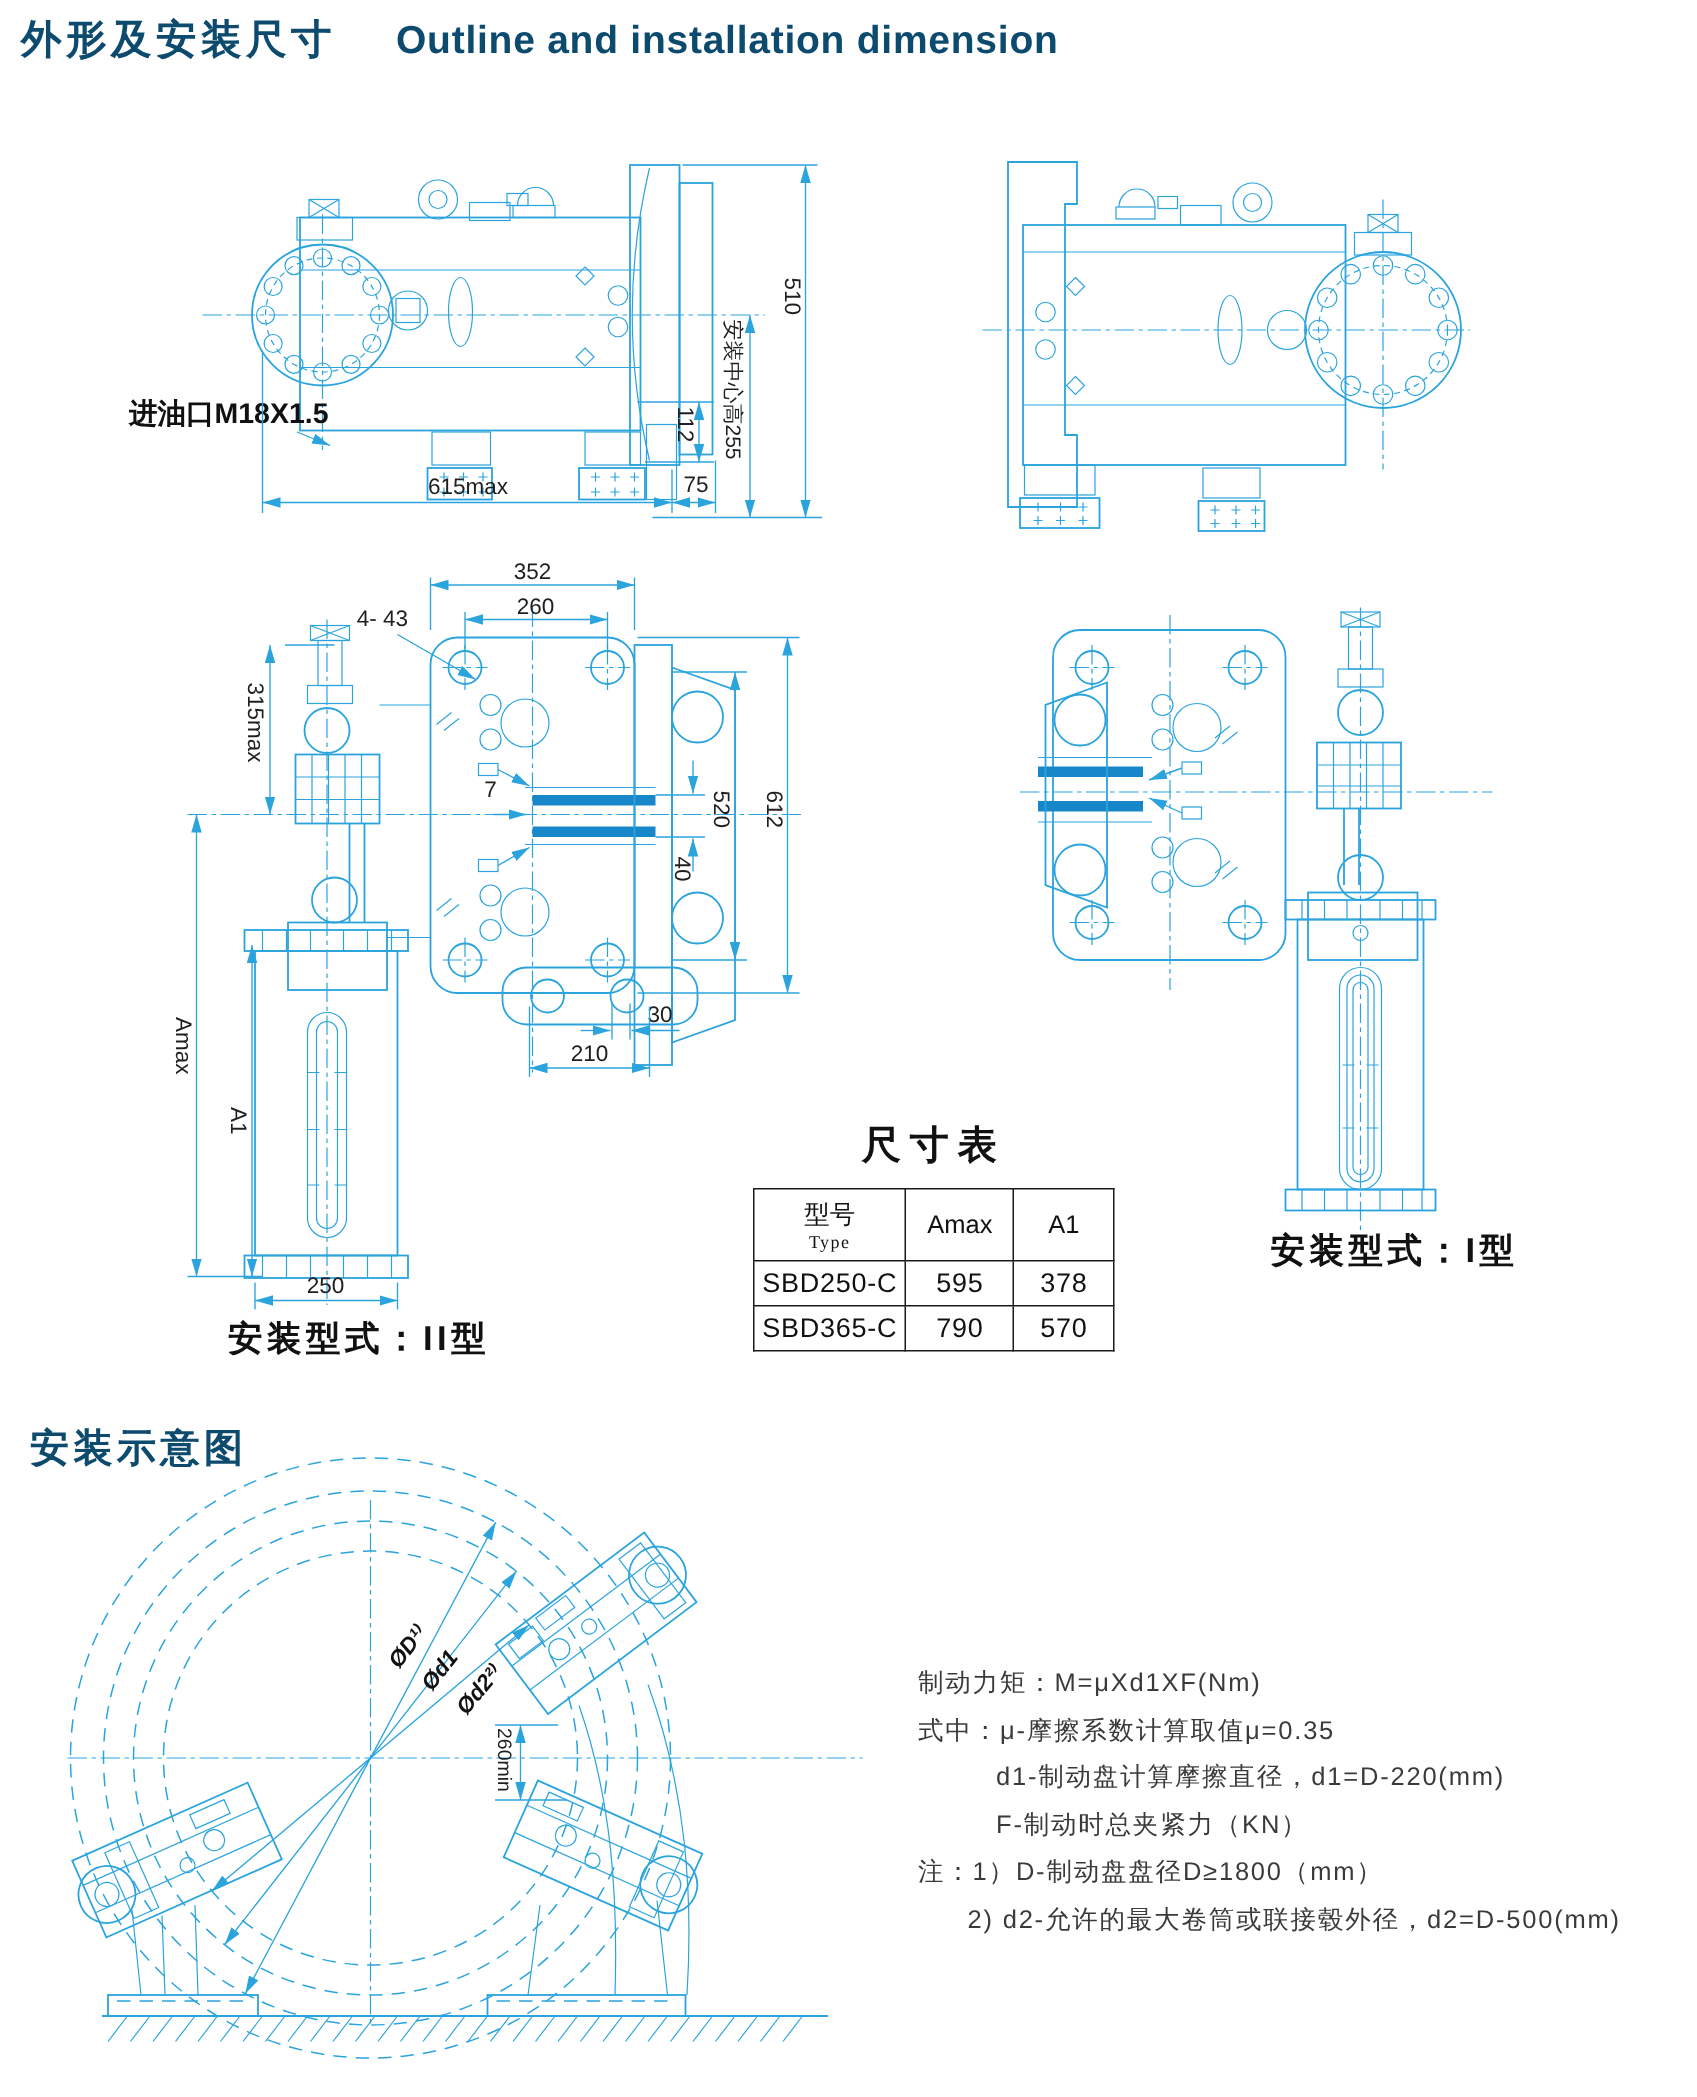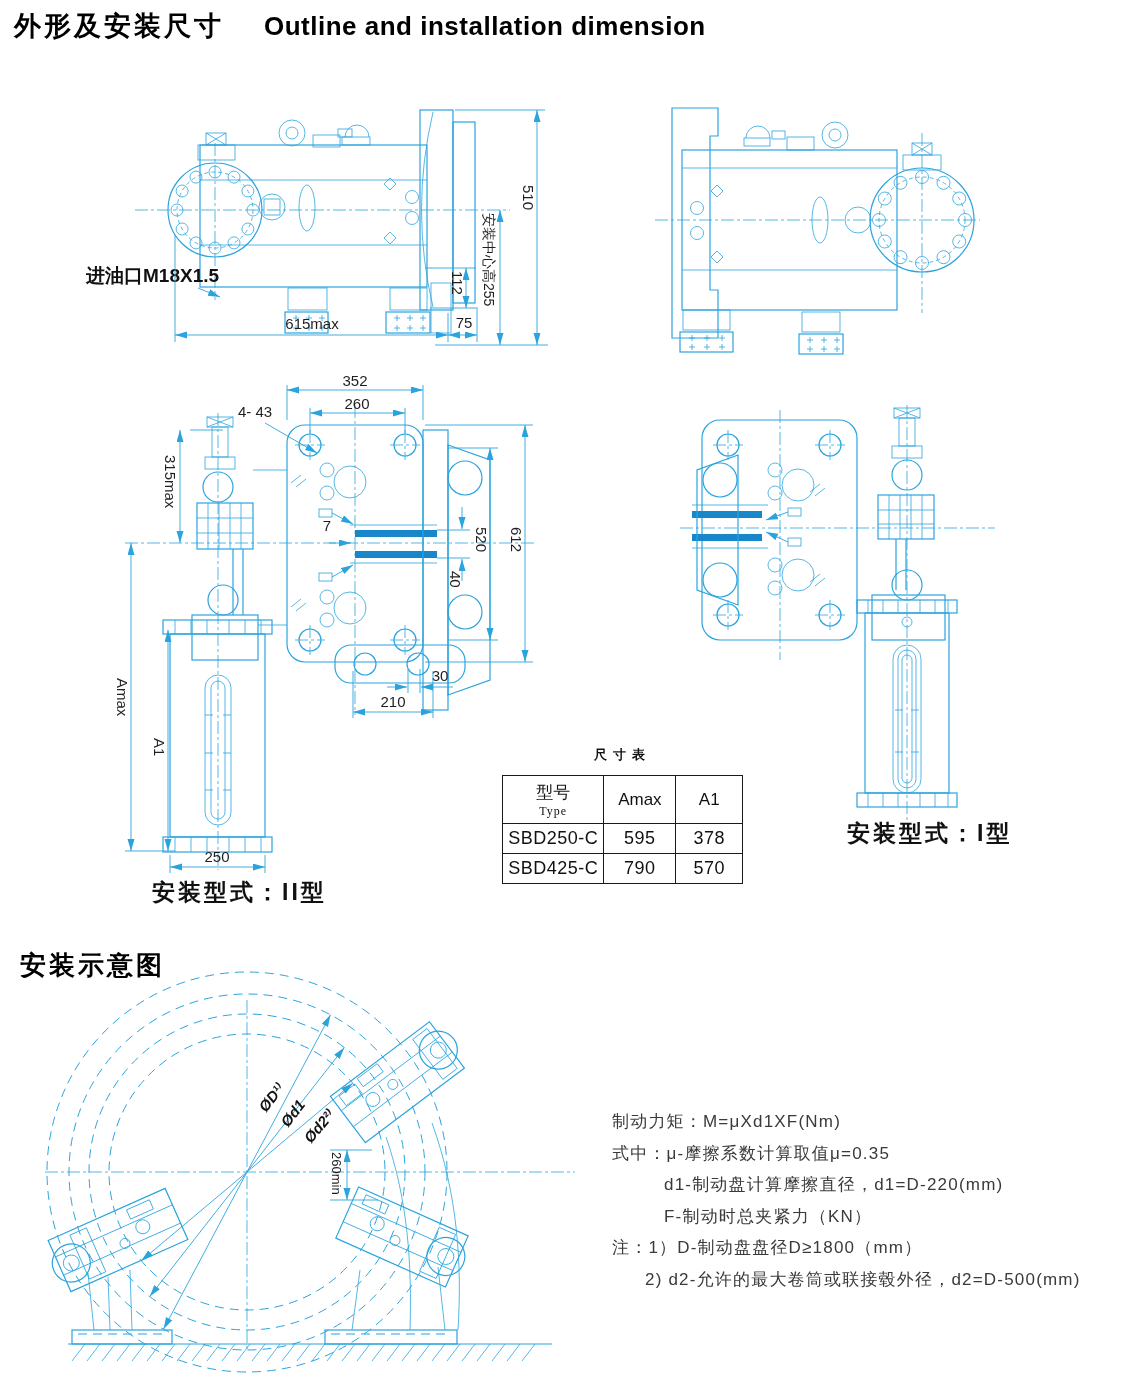--- a/index.html
+++ b/index.html
@@ -1,39 +1,39 @@
 <!DOCTYPE html>
 <html><head>
 <meta charset="utf-8">
 <style>
   html,body{margin:0;padding:0;background:#ffffff;}
   #page{position:relative;width:1131px;height:1398px;background:#ffffff;overflow:hidden;
         font-family:"Liberation Sans","DejaVu Sans",sans-serif;}
-  .sec-title{position:absolute;display:flex;align-items:baseline;color:#000000;font-weight:bold;}
+  .sec-title{position:absolute;display:flex;align-items:baseline;color:#0c4a6e;font-weight:bold;}
   .sec-title .zh{font-size:27px;letter-spacing:3px;}
   .sec-title .en{font-size:26px;letter-spacing:0.5px;}
   svg{position:absolute;overflow:visible;}
   
   .bl{stroke:#2ba4de;fill:none;stroke-width:1.2;}
   .bt{stroke:#2ba4de;fill:none;stroke-width:0.8;}
   .cl{stroke:#2ba4de;fill:none;stroke-width:0.8;stroke-dasharray:13 3 3 3;}
   .dsh{stroke:#2ba4de;fill:none;stroke-width:1;stroke-dasharray:9 6;}
   .dim{stroke:#2ba4de;fill:none;stroke-width:0.9;}
   .dl{stroke:#2ba4de;fill:none;stroke-width:0.9;marker-start:url(#ar);marker-end:url(#ar);}
   .de{stroke:#2ba4de;fill:none;stroke-width:0.9;marker-end:url(#ar);}
   .disc{fill:#1787c9;stroke:none;}
   .hx{stroke:#2ba4de;stroke-width:0.8;}
   text.d{fill:#1f1f1f;font-size:15px;font-family:"Liberation Sans","DejaVu Sans",sans-serif;}
   text.dm{fill:#1f1f1f;font-size:15px;text-anchor:middle;font-family:"Liberation Sans","DejaVu Sans",sans-serif;}
   text.cap{fill:#111;font-size:23px;font-weight:bold;letter-spacing:3px;font-family:"Liberation Sans","DejaVu Sans",sans-serif;}
   text.lbl{fill:#111;font-size:19px;font-weight:bold;font-family:"Liberation Sans","DejaVu Sans",sans-serif;}
   text.diam{fill:#111;font-size:15px;font-weight:bold;font-style:italic;font-family:"Liberation Sans","DejaVu Sans",sans-serif;}
   
   #size-table-wrap{position:absolute;left:502px;top:746px;width:241px;color:#111;}
-  #size-table-title{text-align:center;font-size:13px;letter-spacing:6px;font-weight:bold;}
+  #size-table-title{text-align:center;font-size:26px;letter-spacing:6px;font-weight:bold;}
   table.sz{border-collapse:collapse;margin-top:11px;width:241px;}
   table.sz td,table.sz th{border:1.6px solid #1a1a1a;text-align:center;vertical-align:middle;font-weight:normal;}
   table.sz .c1{width:100px;} table.sz .c2{width:71px;} table.sz .c3{width:66px;}
   table.sz thead th{height:45px;font-size:17px;}
   table.sz tbody td{height:27px;font-size:18px;letter-spacing:0.5px;}
   .type-sub{display:block;font-size:12px;font-family:"Liberation Serif","DejaVu Serif",serif;letter-spacing:1px;}
   
   #notes{position:absolute;left:612px;top:1106px;width:515px;color:#3a3a3a;font-size:17px;line-height:31.5px;letter-spacing:1.2px;}
   #notes .ind1{padding-left:52px;}
   #notes .ind2{padding-left:33px;}
@@ -383,21 +383,21 @@
           <th class="c3">A1</th>
         </tr>
       </thead>
       <tbody>
         <tr>
           <td>SBD250-C</td>
           <td>595</td>
           <td>378</td>
         </tr>
         <tr>
-          <td>SBD425-C</td>
+          <td>SBD365-C</td>
           <td>790</td>
           <td>570</td>
         </tr>
       </tbody>
     </table>
   </div>
 
   <div class="sec-title" style="left:20px;top:948px;">
     <span class="zh" style="font-size:26px;">安装示意图</span>
   </div>

